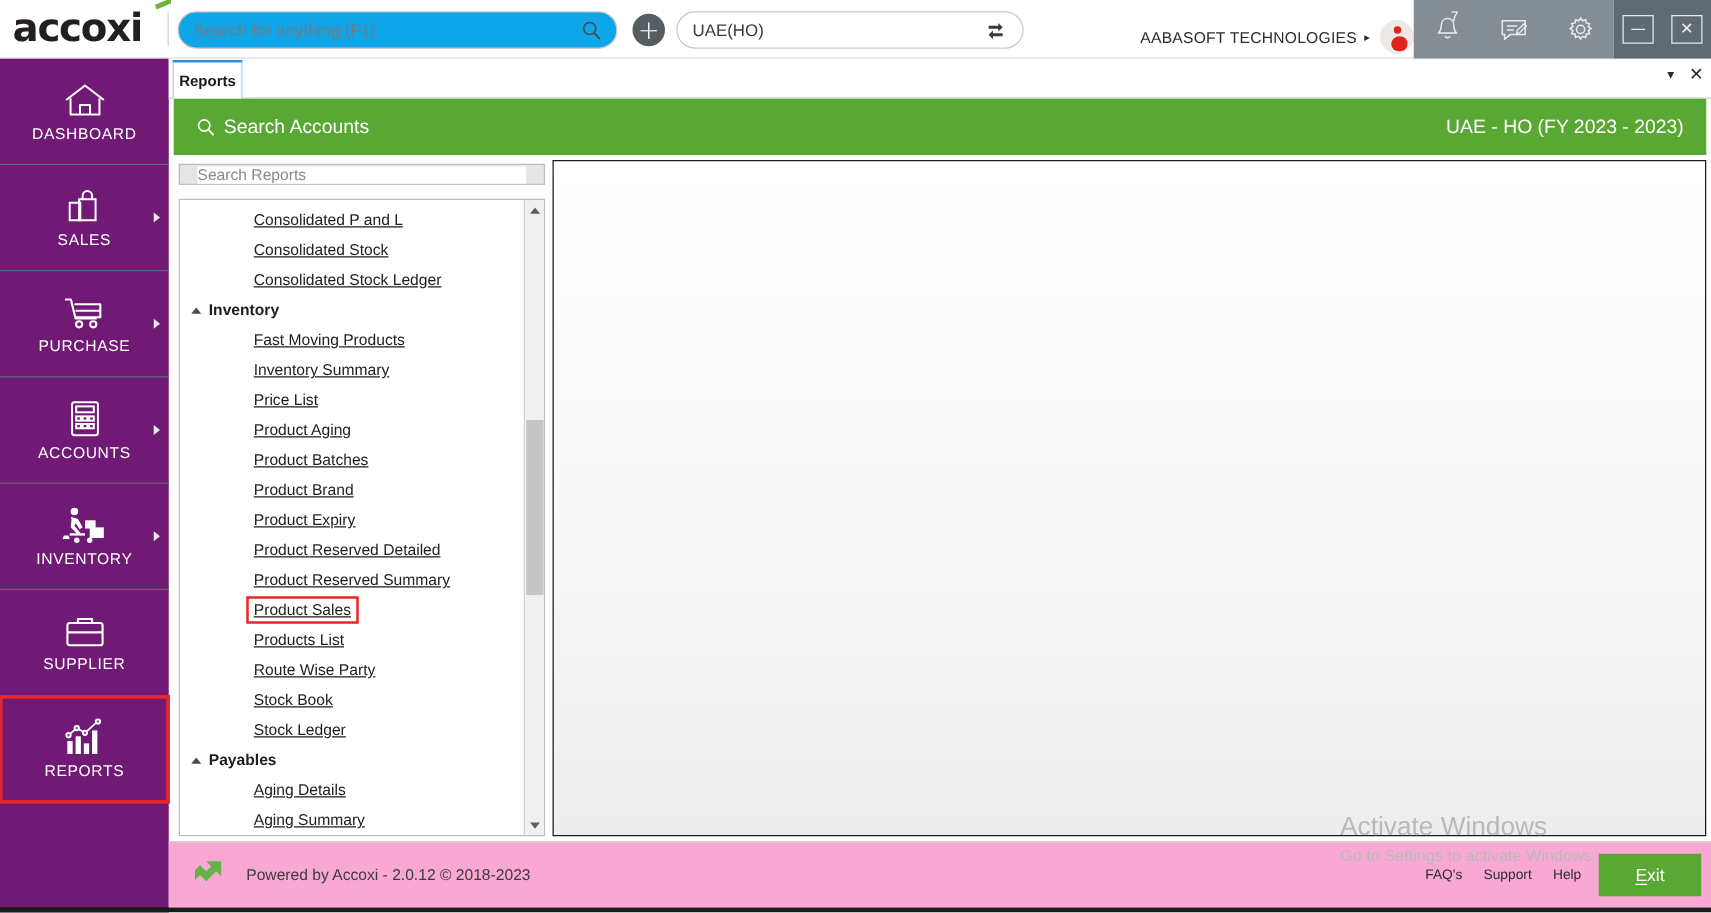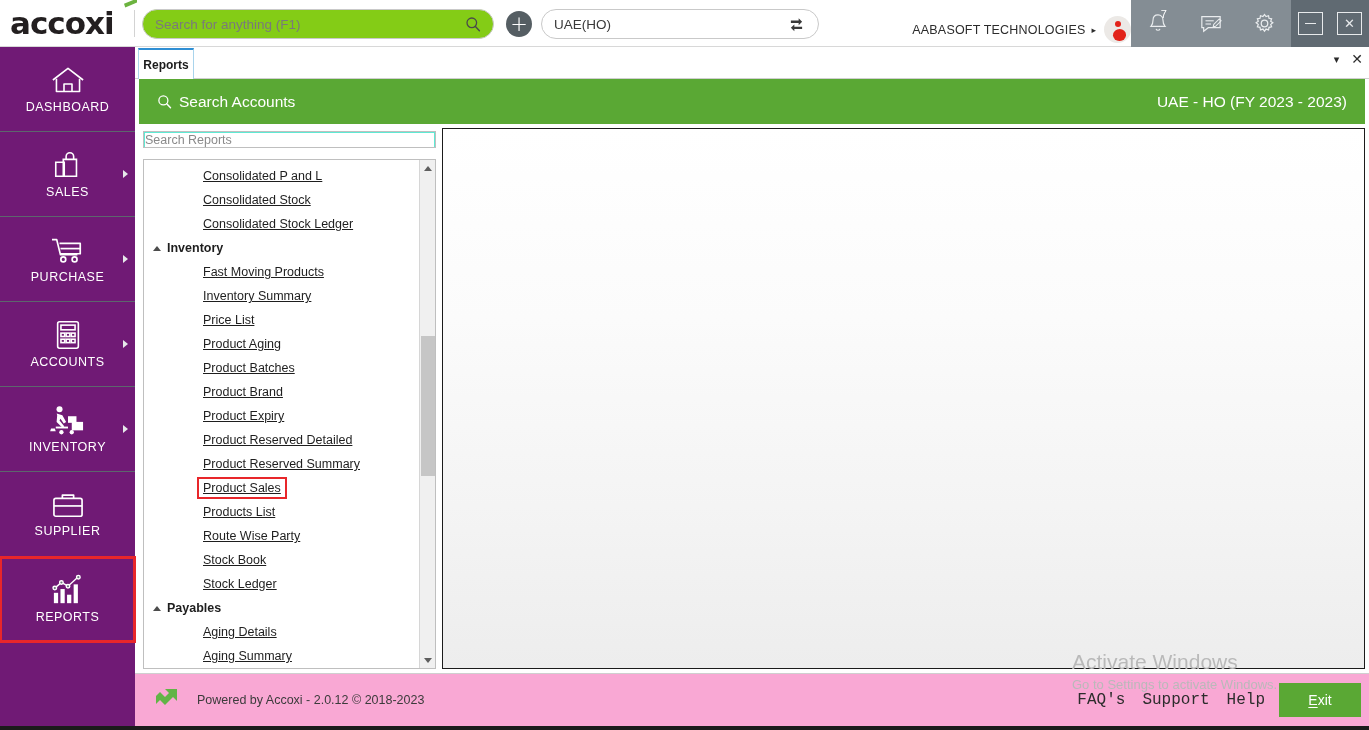--- a/index.html
+++ b/index.html
@@ -23,21 +23,21 @@
     position:relative; font-family:"DejaVu Sans", sans-serif;
   }
   .logo .tick {
     position:absolute; right:-2px; top:-1px; width:13px; height:9px;
     background:#6cb33f; clip-path: polygon(100% 0, 100% 45%, 10% 100%, 0 58%);
   }
   .logo-sep { position:absolute; right:0; top:10px; width:1px; height:27px; background:#d3d3d3; }
 
   .searchbox {
     position:absolute; left:142px; top:9px; width:352px; height:30px;
-    border:1px solid #c9c9c9; border-radius:15px; background:#84cc16;
+    border:1px solid #c9c9c9; border-radius:15px; background:#0ea5e9;
     display:flex; align-items:center; padding:0 12px;
   }
   .searchbox input {
     border:0; outline:0; flex:1; font-size:13.5px; color:#444;
     font-family:"Liberation Sans", sans-serif; background:transparent;
   }
   .searchbox input::placeholder { color:#7a7a7a; }
   .ico-search { width:16px; height:16px; flex:0 0 16px; }
 
   .plusbtn {
@@ -132,21 +132,21 @@
     position:absolute; left:139px; top:79px; width:1226px; height:45px;
     background:#5aa834; display:flex; align-items:center;
     padding:0 18px; color:#ffffff;
   }
   .greenbar .gtitle { font-size:15.5px; display:flex; align-items:center; gap:7px; }
   .greenbar .gright { margin-left:auto; font-size:15.5px; }
 
   
   .searchreports {
     position:absolute; left:143px; top:131px; width:293px; height:17px;
-    border:1px solid #bfbfbf; background:#5eead4; display:flex; align-items:center; padding:0 1px;
+    border:1px solid #bfbfbf; background:#e5e5e5; display:flex; align-items:center; padding:0 14px;
   }
   .searchreports input {
     border:0; outline:0; width:100%; font-size:12.5px; color:#444;
     font-family:"Liberation Sans", sans-serif;
   }
   .searchreports input::placeholder { color:#8a8a8a; }
 
   .treewrap {
     position:absolute; left:143px; top:159px; width:293px; height:510px;
     border:1px solid #bfbfbf; background:#ffffff; overflow:hidden;
@@ -193,21 +193,21 @@
 
   
   .footer {
     position:absolute; left:135px; top:673px; width:1234px; height:53px;
     background:#f9a8d4; border-top:1px solid #cfcfcf;
     display:flex; align-items:center; padding-left:16px;
   }
   .flogo { width:30px; height:30px; position:relative; flex:0 0 30px; }
   .ftext { margin-left:16px; font-size:12.5px; color:#3b3b3b; }
   .flinks { margin-left:auto; display:flex; align-items:center; gap:17px; margin-right:14px; }
-  .flinks a { font-size:16px; color:#2c2c2c; text-decoration:none; cursor:pointer;font-family:Liberation Mono, monospace; }
+  .flinks a { font-size:11px; color:#2c2c2c; text-decoration:none; cursor:pointer; }
   .exitbtn {
     width:82px; height:34px; background:#5aa834; color:#ffffff;
     display:flex; align-items:center; justify-content:center;
     font-size:14px; cursor:pointer; margin-right:8px;
   }
   .exitbtn u { text-underline-offset:2px; }
   .botline { position:absolute; left:0; bottom:0; width:1369px; height:4px; background:#1b1b1b; }
   .leftcap { position:absolute; left:0; bottom:0; width:135px; height:4px; background:#1b1b1b; }
 </style>
 </head>

